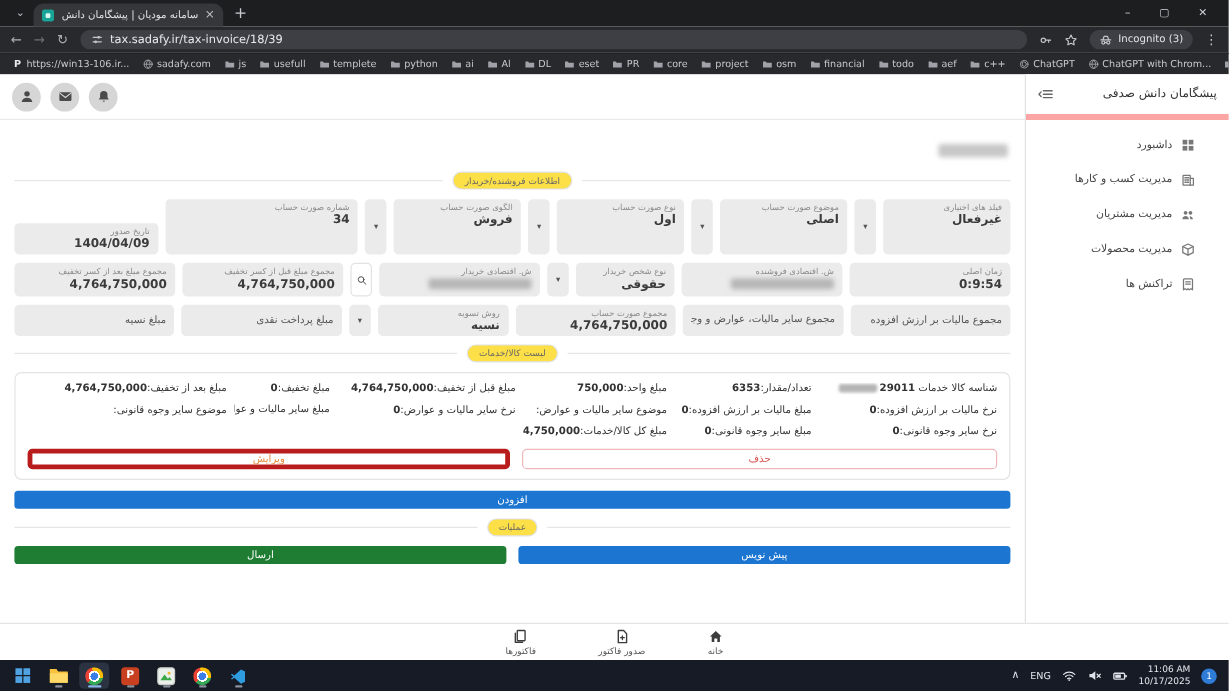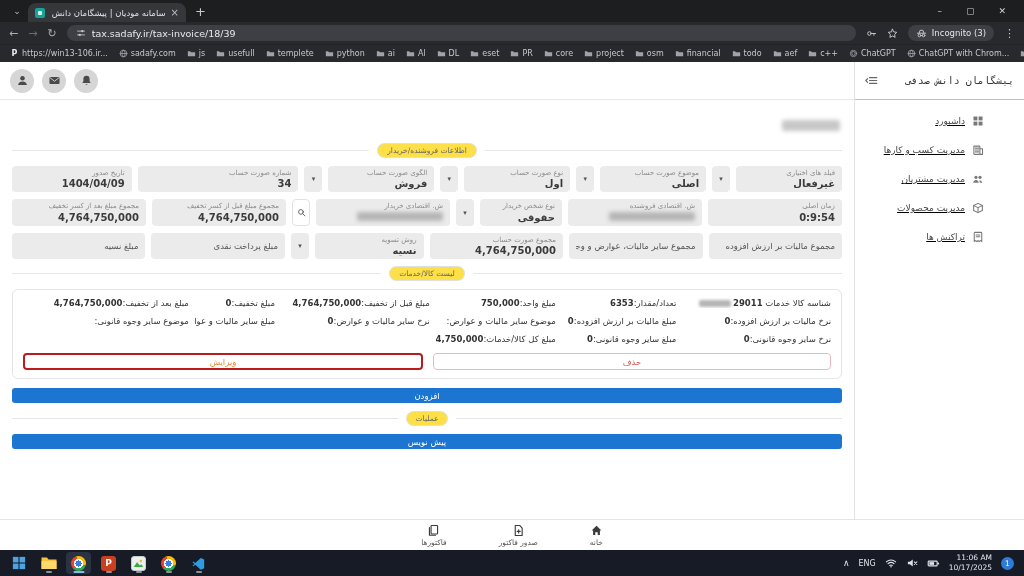--- a/index.html
+++ b/index.html
@@ -67,37 +67,37 @@
   .card-grid { display:grid; grid-template-columns:1.3fr 1fr 1.05fr 1.3fr 0.7fr 1.45fr; row-gap:8px;
                column-gap:6px; font-size:8.5px; color:#333; margin-bottom:9px; }
   .cell { white-space:nowrap; overflow:hidden; }
   .cell .val { font-weight:bold; }
   .redact-sm { display:inline-block; width:32px; height:7px; background:#b5b5b5; border-radius:2px;
                filter:blur(1.5px); vertical-align:middle; margin-right:2px; }
   .card-btns { display:flex; gap:10px; }
   .btn-outline { flex:1; height:17px; border-radius:4px; background:#fff; font-size:8.5px;
                  display:flex; align-items:center; justify-content:center; cursor:default; }
   .btn-delete { border:1px solid #efb7bb; color:var(--danger-red,#d9534f); }
-  .btn-edit { border:2px solid #b91c1c; color:var(--warn-orange,#e78b3d); }
+  .btn-edit { border:4px solid #b91c1c; color:var(--warn-orange,#e78b3d); }
 
   .btn-primary { height:15px; border-radius:3px; color:#fff; font-size:8.5px;
                  display:flex; align-items:center; justify-content:center; }
   .btn-add { background:var(--accent-blue,#1c75d0); margin:9px 0 8px; }
   .actions-row { display:flex; gap:10px; margin-top:2px; }
   .btn-draft { flex:1; background:var(--accent-blue,#1c75d0); }
   .btn-send { flex:1; background:var(--accent-green,#1f7d33); }
 
   
   .sidebar { position:absolute; top:0; right:0; width:170px; height:100%; background:#fff;
              border-left:1px solid #e2e2e2; }
-  .sb-header { height:38px; border-bottom:1px solid #fca5a5; display:flex; direction:rtl; align-items:center;
-               justify-content:space-between; padding:0 10px;font-family:Liberation Mono, monospace; }
+  .sb-header { height:38px; border-bottom:5px solid #fca5a5; display:flex; direction:rtl; align-items:center;
+               justify-content:space-between; padding:0 10px; }
   .sb-title { font-size:10px; color:#333; }
   .sb-menu { color:#666; display:flex; }
-  .sb-items { direction:rtl; display:flex; flex-direction:column; gap:17px; padding:15px 40px 0 6px;text-decoration:underline; }
+  .sb-items { direction:rtl; display:flex; flex-direction:column; gap:17px; padding:15px 28px 0 6px; }
   .sb-item { display:flex; align-items:center; gap:7px; font-size:9px; color:#444; white-space:nowrap; }
   .sb-item .ic { color:#787878; display:flex; flex:none; }
 
   
   .footer-nav { position:absolute; bottom:0; left:0; right:0; height:31px; background:#fff;
                 border-top:1px solid #e4e4e4; display:flex; direction:rtl; align-items:center;
                 justify-content:center; gap:52px; z-index:5; }
   .fn-item { display:flex; flex-direction:column; align-items:center; gap:1px; font-size:7.5px; color:#555; }
   .fn-item .ic { color:#3c3c3c; display:flex; }
 
@@ -424,21 +424,21 @@
               <div class="f-label">الگوی صورت حساب</div>
               <div class="f-value"><span class="ltr">فروش</span></div>
             </div>
             <div class="mini">
               <span>▾</span>
             </div>
             <div class="field" style="flex: 1.15 1 0%; padding-left: 48px;">
               <div class="f-label">شماره صورت حساب</div>
               <div class="f-value"><span class="ltr">34</span></div>
             </div>
-            <div class="field" style="flex: 1.15 1 0%;">
+            <div class="field" style="flex: 1.15 1 0%; margin-top: 20px;">
               <div class="f-label">تاریخ صدور</div>
               <div class="f-value"><span class="ltr">1404/04/09</span></div>
             </div>
           </div>
         <div class="form-row" id="form-row-1">
             <div class="field" style="flex: 1.2 1 0%;">
               <div class="f-label">زمان اصلی</div>
               <div class="f-value"><span class="ltr">0:9:54</span></div>
             </div>
             <div class="field" style="flex: 1.2 1 0%;">
@@ -523,20 +523,21 @@
             <div class="btn-outline btn-delete">حذف</div>
             <div class="btn-outline btn-edit">ویرایش</div>
           </div>
         </div>
         <div class="btn-primary btn-add">افزودن</div>
         <div class="divider">
           <span class="pill">عملیات</span>
         </div>
         <div class="actions-row">
           <div class="btn-primary btn-draft">پیش نویس</div>
+          <div class="btn-primary btn-send">ارسال</div>
         </div>
       </div>
     </div>
 
     <div class="sidebar">
       <div class="sb-header">
         <span class="sb-title">پیشگامان دانش صدفی</span>
         <span class="sb-menu" id="menu-ic">
             <span class="ic ">
               <svg width="13" height="13" viewBox="0 0 16 16" fill="none" stroke="currentColor" stroke-width="1.4" stroke-linecap="round" stroke-linejoin="round">

